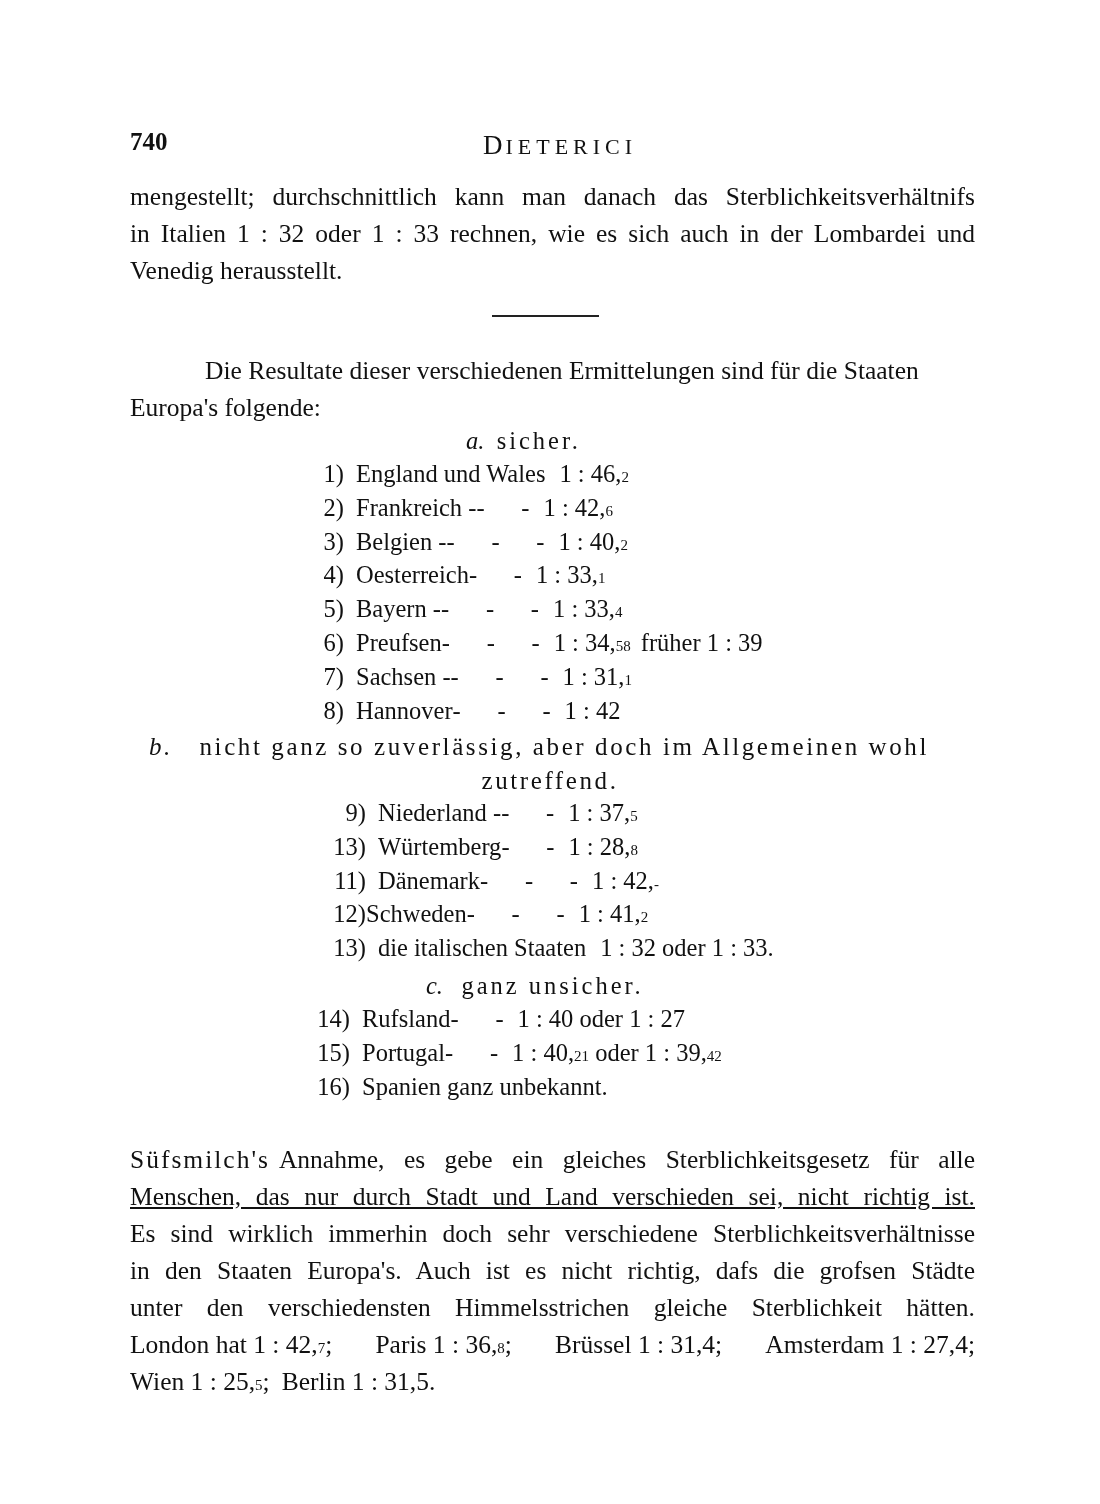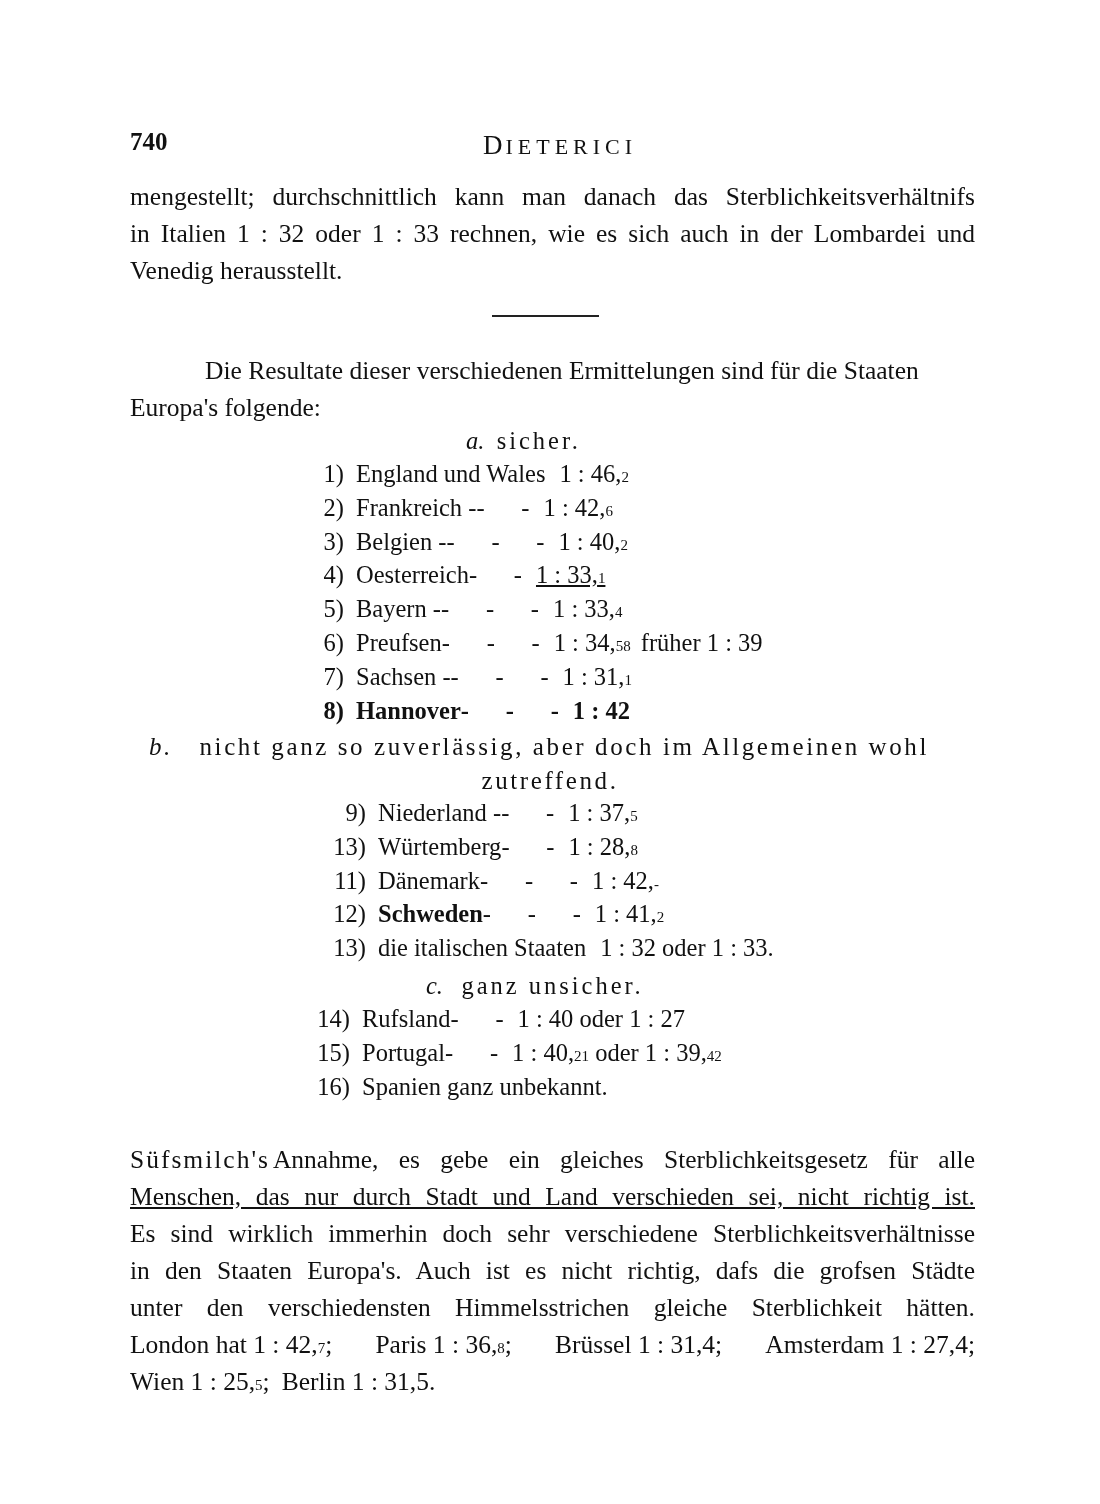--- a/index.html
+++ b/index.html
@@ -41,53 +41,53 @@
   <div class="abs body-line" style="top:393px;">Europa's folgende:</div>
 
   <div class="abs list-row" style="top:427px; left:466px;">
     <span class="italic">a.</span>&nbsp;&nbsp;<span class="spaced">sicher.</span>
   </div>
 
   <div id="list-a">
       <div class="abs list-row" style="top: 460px; left: 312px;"><span class="num" style="width: 32px;">1)</span><span style="display: inline-block; margin-left: 12px; text-align: center;">England und Wales</span><span style="margin-left: 14px;">1 : 46,<span class="small-frac">2</span></span></div>
       <div class="abs list-row" style="top: 493.8px; left: 312px;"><span class="num" style="width: 32px;">2)</span><span style="display: inline-block; margin-left: 12px; min-width: 0px; text-align: center;">Frankreich -</span><span style="display: inline-block; white-space: pre; min-width: 0px;">-      -</span><span style="margin-left: 14px;">1 : 42,<span class="small-frac">6</span></span></div>
       <div class="abs list-row" style="top: 527.6px; left: 312px;"><span class="num" style="width: 32px;">3)</span><span style="display: inline-block; margin-left: 12px; min-width: 0px;">Belgien -</span><span style="display: inline-block; white-space: pre; min-width: 0px;">-      -      -</span><span style="margin-left: 14px;">1 : 40,<span class="small-frac">2</span></span></div>
-      <div class="abs list-row" style="top: 561.4px; left: 312px;"><span class="num" style="width: 32px;">4)</span><span style="display: inline-block; margin-left: 12px; min-width: 0px;">Oesterreich</span><span style="display: inline-block; white-space: pre; min-width: 0px;">-      -</span><span style="margin-left: 14px; text-decoration: underline;">1 : 33,<span class="small-frac">1</span></span></div>
+      <div class="abs list-row" style="top: 561.4px; left: 312px;"><span class="num" style="width: 32px;">4)</span><span style="display: inline-block; margin-left: 12px; min-width: 0px;">Oesterreich</span><span style="display: inline-block; white-space: pre; min-width: 0px;">-      -</span><span style="margin-left: 14px;">1 : 33,<span class="small-frac">1</span></span></div>
       <div class="abs list-row" style="top: 595.2px; left: 312px;"><span class="num" style="width: 32px;">5)</span><span style="display: inline-block; margin-left: 12px; min-width: 0px;">Bayern -</span><span style="display: inline-block; white-space: pre; min-width: 0px;">-      -      -</span><span style="margin-left: 14px;">1 : 33,<span class="small-frac">4</span></span></div>
       <div class="abs list-row" style="top: 629px; left: 312px;"><span class="num" style="width: 32px;">6)</span><span style="display: inline-block; margin-left: 12px; min-width: 0px;">Preufsen</span><span style="display: inline-block; white-space: pre; min-width: 0px;">-      -      -</span><span style="margin-left: 14px;">1 : 34,<span class="small-frac">58</span></span><span style="margin-left: 4px;"> früher 1 : 39</span></div>
       <div class="abs list-row" style="top: 662.8px; left: 312px;"><span class="num" style="width: 32px;">7)</span><span style="display: inline-block; margin-left: 12px; min-width: 0px;">Sachsen -</span><span style="display: inline-block; white-space: pre; min-width: 0px;">-      -      -</span><span style="margin-left: 14px;">1 : 31,<span class="small-frac">1</span></span></div>
-      <div class="abs list-row" style="top: 696.6px; left: 312px; font-weight: bold;"><span class="num" style="width: 32px;">8)</span><span style="display: inline-block; margin-left: 12px; min-width: 0px;">Hannover</span><span style="display: inline-block; white-space: pre; min-width: 0px;">-      -      -</span><span style="margin-left: 14px;">1 : 42</span></div>
+      <div class="abs list-row" style="top: 696.6px; left: 312px;"><span class="num" style="width: 32px;">8)</span><span style="display: inline-block; margin-left: 12px; min-width: 0px;">Hannover</span><span style="display: inline-block; white-space: pre; min-width: 0px;">-      -      -</span><span style="margin-left: 14px;">1 : 42</span></div>
     </div>
 
   <div class="abs list-row spaced-wide" style="top:733px; left:149px; font-size:25px;">
     <span class="italic">b.</span>&nbsp;&nbsp;&nbsp;<span>nicht ganz so zuverlässig, aber doch im Allgemeinen wohl</span>
   </div>
   <div class="abs list-row spaced-wide" style="top:767px; left:0; width:1100px; text-align:center; font-size:25px;">zutreffend.</div>
 
   <div id="list-b">
       <div class="abs list-row" style="top: 799px; left: 322px;"><span class="num" style="width: 44px;">9)</span><span style="display: inline-block; margin-left: 12px; min-width: 0px;">Niederland -</span><span style="display: inline-block; white-space: pre; min-width: 0px;">-      -</span><span style="margin-left: 14px;">1 : 37,<span class="small-frac">5</span></span></div>
       <div class="abs list-row" style="top: 832.8px; left: 322px;"><span class="num" style="width: 44px;">13)</span><span style="display: inline-block; margin-left: 12px; min-width: 0px;">Würtemberg</span><span style="display: inline-block; white-space: pre; min-width: 0px;">-      -</span><span style="margin-left: 14px;">1 : 28,<span class="small-frac">8</span></span></div>
       <div class="abs list-row" style="top: 866.6px; left: 322px;"><span class="num" style="width: 44px;">11)</span><span style="display: inline-block; margin-left: 12px; min-width: 0px;">Dänemark</span><span style="display: inline-block; white-space: pre; min-width: 0px;">-      -      -</span><span style="margin-left: 14px;">1 : 42,<span class="small-frac">-</span></span></div>
-      <div class="abs list-row" style="top: 900.4px; left: 322px;"><span class="num" style="width: 44px;">12)</span><span style="display: inline-block; margin-left: 12px; min-width: 0px; font-weight: bold;">Schweden</span><span style="display: inline-block; white-space: pre; min-width: 0px;">-      -      -</span><span style="margin-left: 14px;">1 : 41,<span class="small-frac">2</span></span></div>
+      <div class="abs list-row" style="top: 900.4px; left: 322px;"><span class="num" style="width: 44px;">12)</span><span style="display: inline-block; margin-left: 0; min-width: 0px;">Schweden</span><span style="display: inline-block; white-space: pre; min-width: 0px;">-      -      -</span><span style="margin-left: 14px;">1 : 41,<span class="small-frac">2</span></span></div>
       <div class="abs list-row" style="top: 934.2px; left: 322px;"><span class="num" style="width: 44px;">13)</span><span style="display: inline-block; margin-left: 12px;">die italischen Staaten</span><span style="margin-left: 14px;">1 : 32 oder 1 : 33.</span></div>
     </div>
 
   <div class="abs list-row" style="top:972px; left:426px;">
     <span class="italic">c.</span>&nbsp;&nbsp;&nbsp;<span class="spaced">ganz unsicher.</span>
   </div>
 
   <div id="list-c">
       <div class="abs list-row" style="top: 1005px; left: 306px;"><span class="num" style="width: 44px;">14)</span><span style="display: inline-block; margin-left: 12px; min-width: 0px;">Rufsland</span><span style="display: inline-block; white-space: pre; min-width: 0px;">-      -</span><span style="margin-left: 14px;">1 : 40 oder 1 : 27</span></div>
       <div class="abs list-row" style="top: 1038.8px; left: 306px;"><span class="num" style="width: 44px;">15)</span><span style="display: inline-block; margin-left: 12px; min-width: 0px;">Portugal</span><span style="display: inline-block; white-space: pre; min-width: 0px;">-      -</span><span style="margin-left: 14px;">1 : 40,<span class="small-frac">21</span> oder 1 : 39,<span class="small-frac">42</span></span></div>
       <div class="abs list-row" style="top: 1072.6px; left: 306px;"><span class="num" style="width: 44px;">16)</span><span style="display: inline-block; margin-left: 12px;">Spanien ganz unbekannt.</span></div>
     </div>
 
   <div class="abs body-line" style="top:1145px; display:flex; justify-content:space-between;">
     <span class="spaced" style="letter-spacing:2px;text-align:center;">Süfsmilch's</span>
-    <span style="flex:1; margin-left:3px; text-align:justify; text-align-last:justify;">Annahme, es gebe ein gleiches Sterblichkeitsgesetz für alle</span>
+    <span style="flex:1; margin-left:9px; text-align:justify; text-align-last:justify;">Annahme, es gebe ein gleiches Sterblichkeitsgesetz für alle</span>
   </div>
   <div class="abs body-line justify" style="top:1182px;text-decoration:underline;">Menschen, das nur durch Stadt und Land verschieden sei, nicht richtig ist.</div>
   <div class="abs body-line justify" style="top:1256px;">in den Staaten Europa's.   Auch ist es nicht richtig, dafs die grofsen Städte</div>
   <div class="abs body-line justify" style="top:1219px;">Es sind wirklich immerhin doch sehr verschiedene Sterblichkeitsverhältnisse</div>
   <div class="abs body-line justify" style="top:1293px;">unter den verschiedensten Himmelsstrichen gleiche Sterblichkeit hätten.</div>
   <div class="abs body-line" style="top:1330px; display:flex; justify-content:space-between;" id="cities-line-1">
       <span>London hat 1 : 42,<span class="small-frac">7</span>;</span>
       <span>Paris 1 : 36,<span class="small-frac">8</span>;</span>
       <span>Brüssel 1 : 31,4;</span>
       <span>Amsterdam 1 : 27,4;</span>

